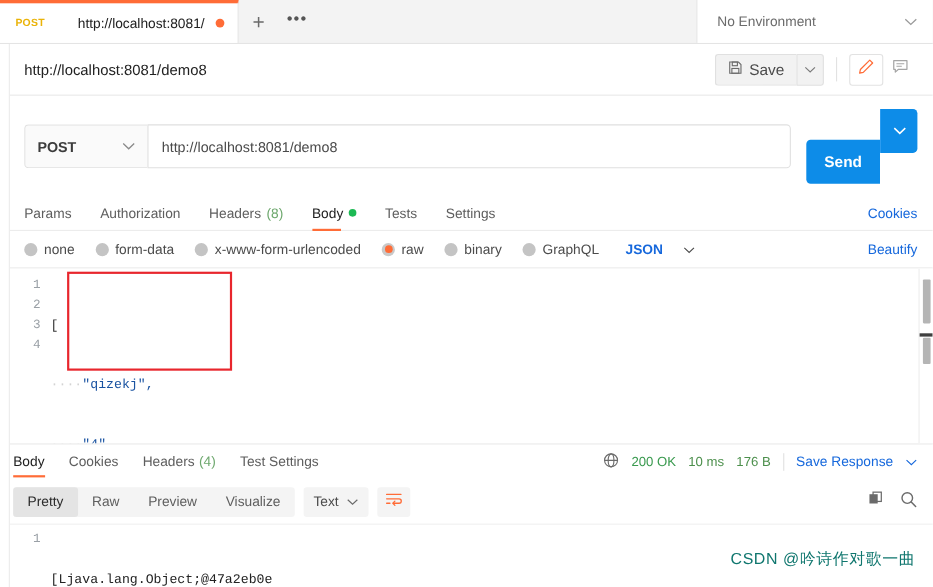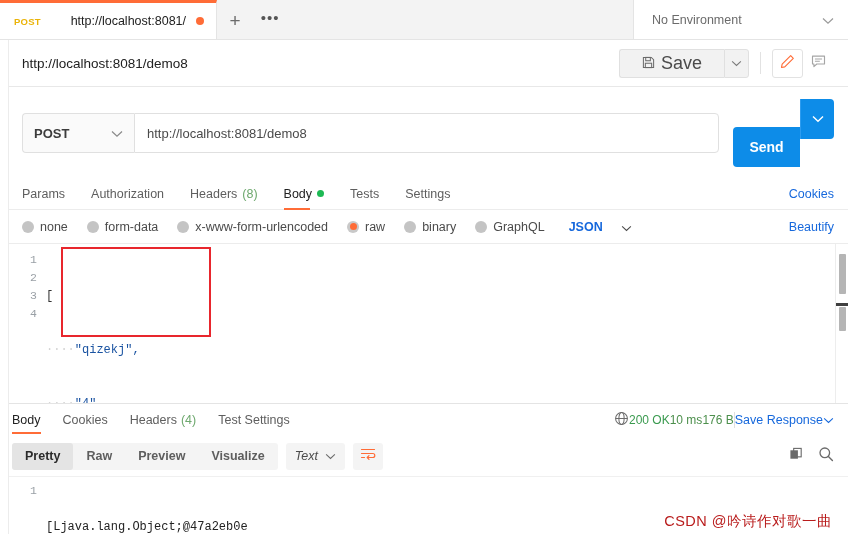--- a/index.html
+++ b/index.html
@@ -56,24 +56,24 @@
   .req-header {
     height: 47px; display: flex; align-items: center;
     padding: 0 14px 0 22px;
     border-bottom: 1px solid #e8e8e8;
     background: #fff;
   }
   .req-title { font-size: 13.5px; color: #212121; }
   .req-actions { margin-left: auto; display: flex; align-items: center; gap: 0; }
   .save-btn {
     display: flex; align-items: center; gap: 6px;
-    height: 29px; padding: 0 22px;
+    height: 29px; padding: 0 11px;
     background: #f2f2f2; border: 1px solid #e0e0e0; border-right: none;
     border-radius: 3px 0 0 3px;
-    font-size: 18px; color: #4b4b4b; cursor: pointer;
+    font-size: 14px; color: #4b4b4b; cursor: pointer;
   }
   .save-caret {
     display: flex; align-items: center; justify-content: center;
     width: 25px; height: 29px;
     background: #f2f2f2; border: 1px solid #e0e0e0;
     border-radius: 0 3px 3px 0;
     color: #6b6b6b; cursor: pointer;
   }
   .hdr-sep { width: 1px; height: 22px; background: #e2e2e2; margin: 0 11px; }
   .icon-btn {
@@ -223,49 +223,48 @@
     margin-right: 22px; height: 33px;
     display: flex; align-items: center; gap: 4px;
     cursor: pointer; position: relative;
   }
   .resp-tab.active { color: #212121; }
   .resp-tab.active::after {
     content: ""; position: absolute; left: 0; right: 0; bottom: 3px;
     height: 2px; background: #ff6c37;
   }
   .resp-tab .cnt { color: #6ea86e; }
-  .resp-meta { margin-left: auto; display: flex; align-items: center; font-size: 12px; }
+  .resp-meta { margin-left: auto; display: flex; align-items: center; gap: 11px; font-size: 12px; }
   .st-ok { color: #3a9a4f; }
   .meta-dim { color: #4c8f4c; }
   .meta-sep { width: 1px; height: 16px; background: #e0e0e0; }
 
   .resp-toolbar {
     display: flex; align-items: center;
     padding: 6px 14px 6px 12px;
     height: 40px;
     background: #fff;
   }
   .seg {
     display: flex; align-items: center;
     background: #f4f4f4; border-radius: 3px; height: 27px;
     padding: 0;
-    font-weight: bold;
   }
   .seg-btn {
     height: 27px; padding: 0 13px;
     display: flex; align-items: center;
     font-size: 12.5px; color: #5e5e5e; cursor: pointer;
     border-radius: 3px;
   }
   .seg-btn.active { background: #e4e4e4; color: #2b2b2b; }
   .type-sel {
     display: flex; align-items: center; gap: 7px;
     height: 27px; padding: 0 9px; margin-left: 8px;
     background: #f4f4f4; border-radius: 3px;
-    font-size: 12.5px; color: #4b4b4b; cursor: pointer; font-style: italic;
+    font-size: 12.5px; color: #4b4b4b; cursor: pointer;
   }
   .wrap-btn {
     height: 27px; width: 30px; margin-left: 8px;
     display: flex; align-items: center; justify-content: center;
     background: #f4f4f4; border-radius: 3px; cursor: pointer;
   }
   .tb-right { margin-left: auto; display: flex; align-items: center; gap: 14px; }
 
   .resp-body {
     display: flex; padding-top: 5px; height: 54px;
@@ -276,22 +275,22 @@
     font-family: "Liberation Mono", monospace;
     font-size: 11.5px; color: #9aa0a6; line-height: 18px;
     user-select: none;
   }
   .resp-code {
     font-family: "Liberation Mono", monospace;
     font-size: 12px; line-height: 18px; color: #222; white-space: pre;
   }
 
   .watermark {
-    position: absolute; right: 16px; bottom: 3px;
-    font-size: 14.5px; color: #b91c1c;
+    position: absolute; right: 16px; bottom: 16px;
+    font-size: 14.5px; color: #0f766e;
     letter-spacing: .5px;
     pointer-events: none;
   }
   .left-rail {
     position: absolute; left: 0; top: 40px; bottom: 0; width: 9px;
     background: #fff; border-right: 1px solid #ececec;
   }
 </style>
 </head>
 <body>

